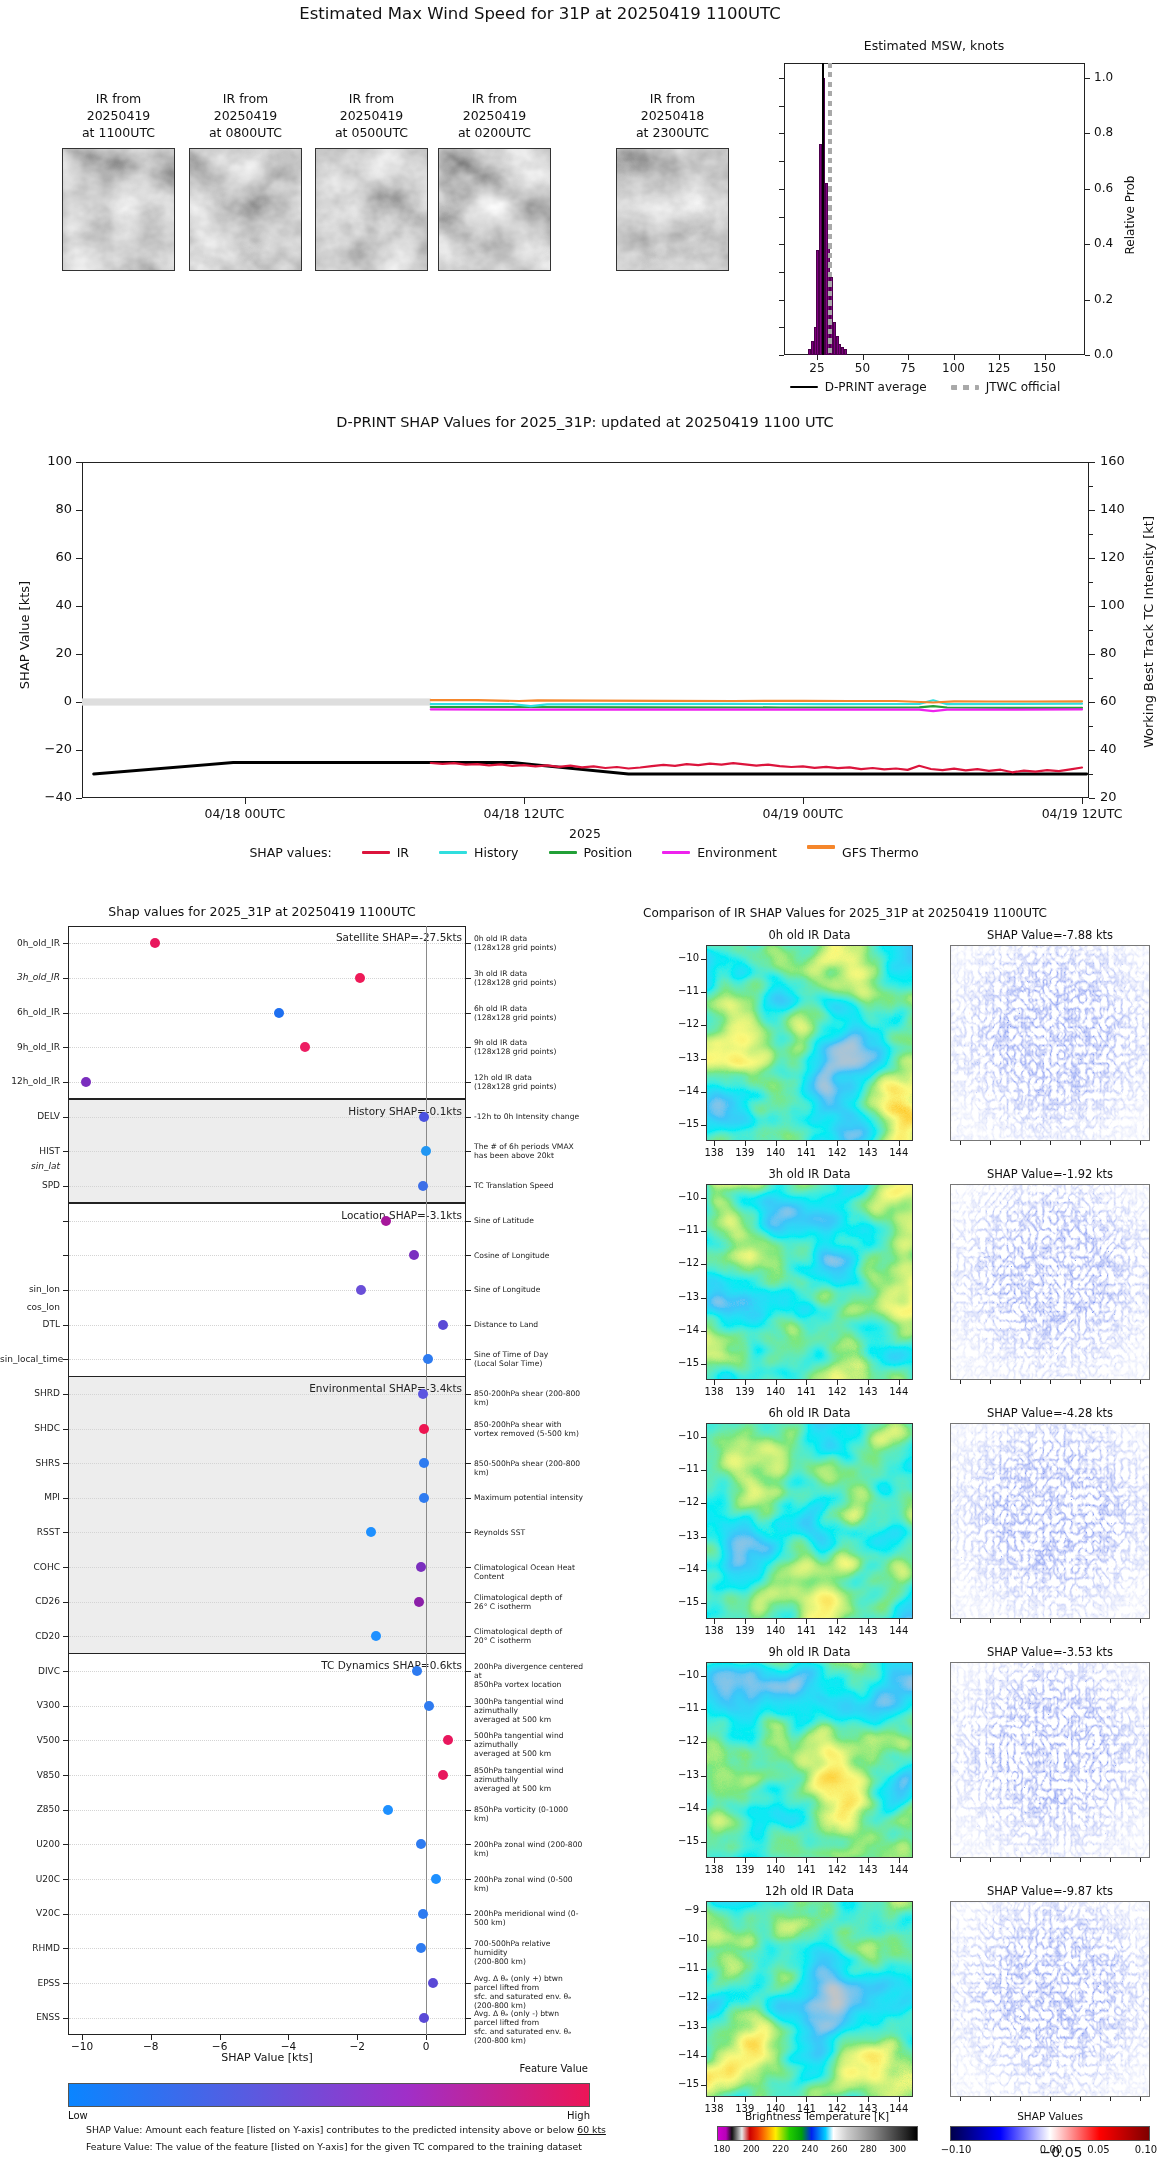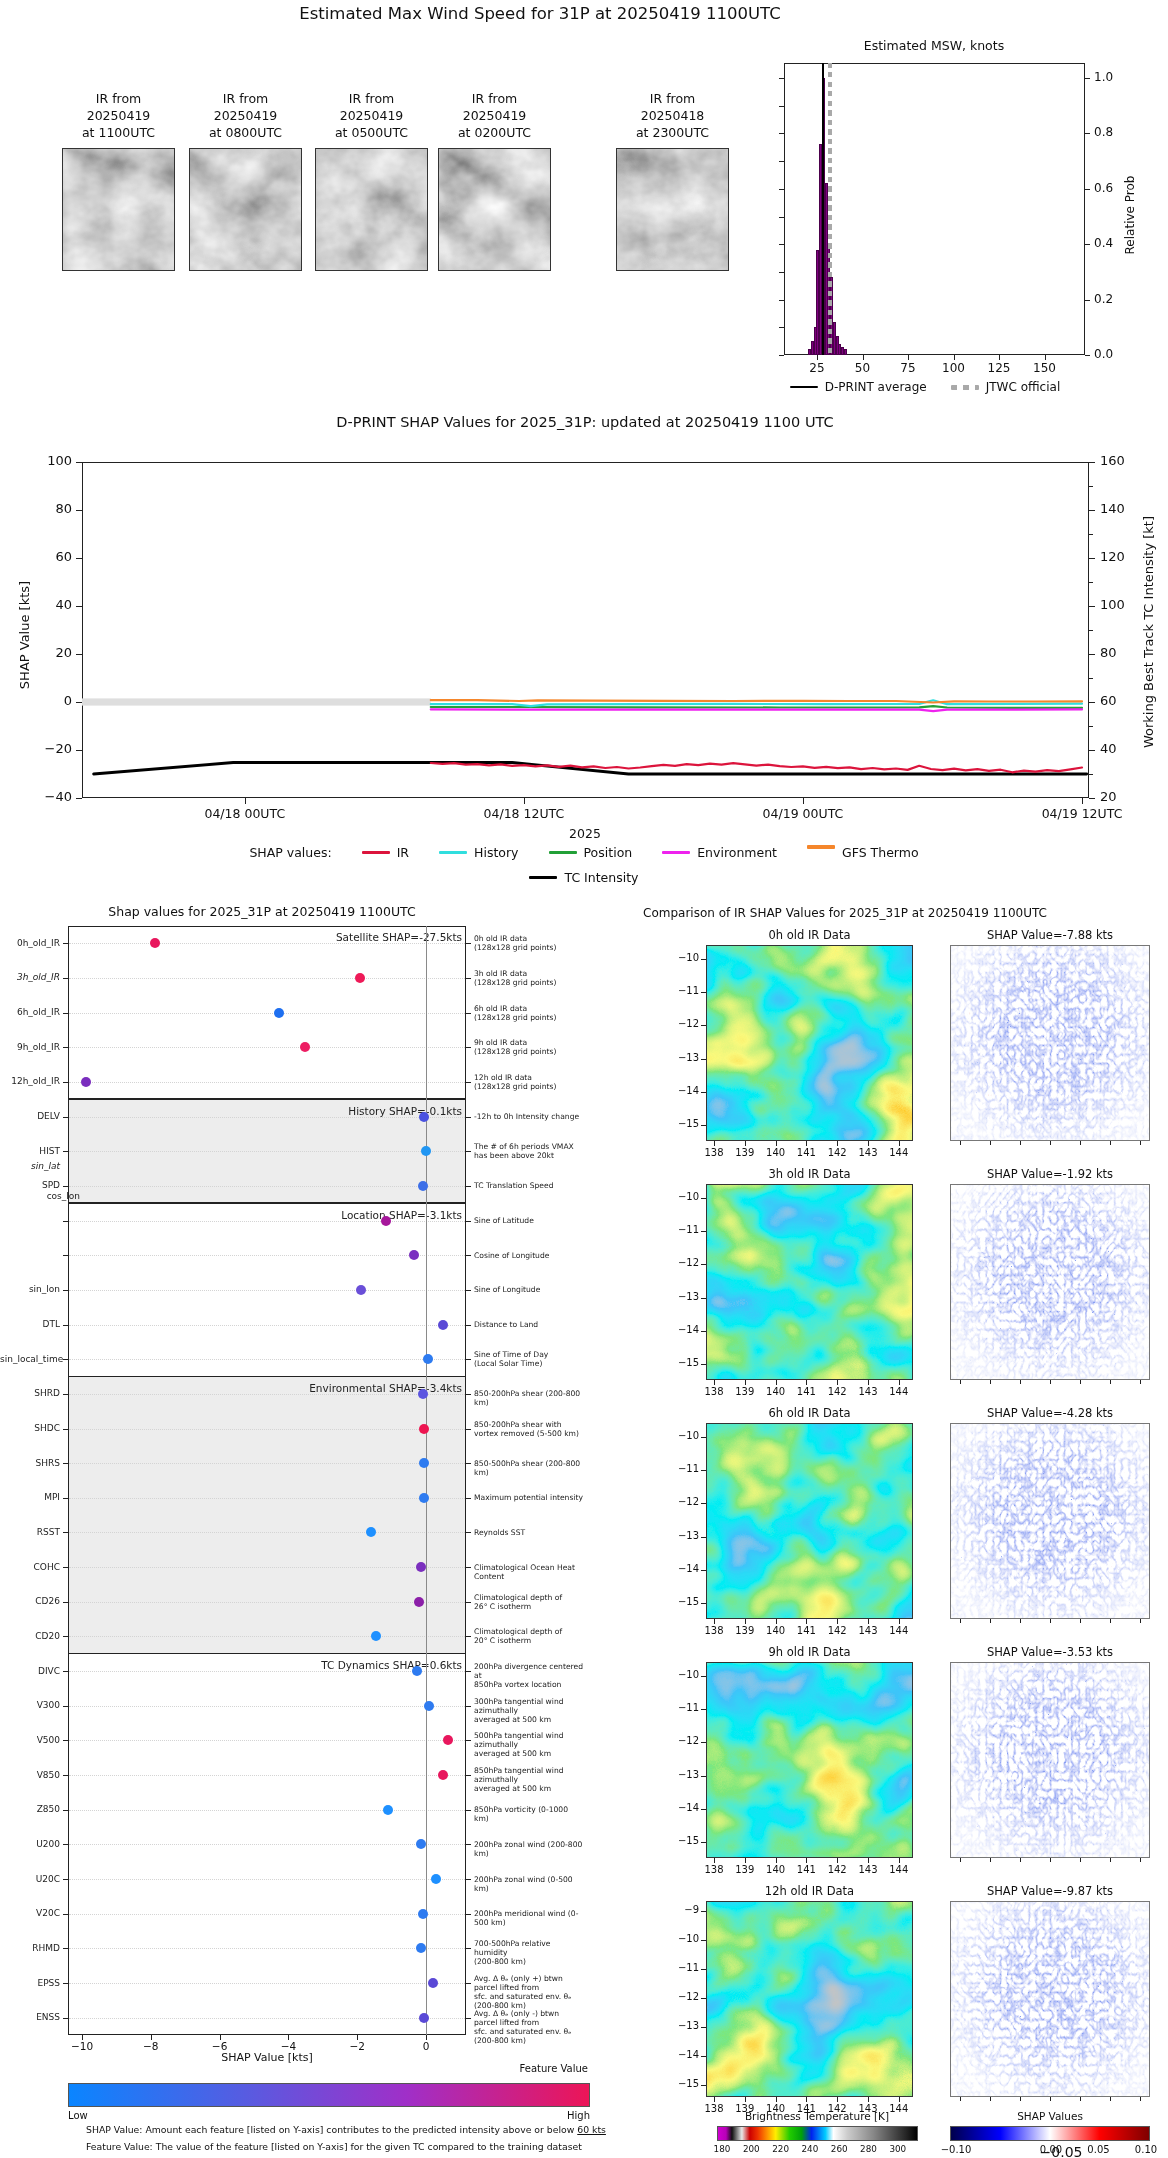--- a/index.html
+++ b/index.html
@@ -384,26 +384,20 @@
       </span>
     <span style="display:flex;align-items:center;">
         <span class="sw" id="sw3" style="background: rgb(238, 34, 238);"></span>
         <span>Environment</span>
       </span>
     <span style="display:flex;align-items:flex-start;">
         <span class="sw" id="sw4" style="background: rgb(245, 134, 43);"></span>
         <span>GFS Thermo</span>
       </span>
   </div>
-  <div class="legend-row" style="left:0;top:870px;width:1168px;">
-    <span style="display:flex;align-items:center;">
-        <span class="sw" id="sw5" style="background: rgb(0, 0, 0);"></span>
-        <span>TC Intensity</span>
-      </span>
-  </div>
 
   <div class="t c" style="left:262px;top:904px;font-size:12.5px;">Shap values for 2025_31P at 20250419 1100UTC</div>
   <div class="box" style="left:68px;top:926px;width:398px;height:1109px;"></div>
   <div id="dotDeco">
       <div class="ann" style="left: 62px; top: 931.328px; width: 400px;">Satellite SHAP=-27.5kts</div>
       <div class="rowline" style="left: 69px; top: 943.328px; width: 396px;"></div>
       <div class="ylab" style="left: 0px; top: 937.828px; width: 60px;">0h_old_IR</div>
       <div class="tick" style="left: 63px; top: 943.328px; width: 5px; height: 1px;"></div>
       <div class="tick" style="left: 466px; top: 943.328px; width: 5px; height: 1px;"></div>
       <div class="desc" style="left: 474px; top: 934.328px; width: 110px;">
@@ -470,21 +464,21 @@
       <div class="abs" style="left: 68px; top: 1202.25px; width: 398px; height: 1.6px; background: rgb(34, 34, 34);"></div>
       <div class="ann" style="left: 62px; top: 1208.58px; width: 400px;">Location SHAP=-3.1kts</div>
       <div class="rowline" style="left: 69px; top: 1220.58px; width: 396px;"></div>
       <div class="ylab" style="left: 0px; top: 1161px; width: 60px; font-style: italic;">sin_lat</div>
       <div class="tick" style="left: 63px; top: 1220.58px; width: 5px; height: 1px;"></div>
       <div class="tick" style="left: 466px; top: 1220.58px; width: 5px; height: 1px;"></div>
       <div class="desc" style="left: 474px; top: 1216.08px; width: 110px;">
         <div>Sine of Latitude</div>
       </div>
       <div class="rowline" style="left: 69px; top: 1255.23px; width: 396px;"></div>
-      <div class="ylab" style="left: 0px; top: 1191px; width: 60px; margin-left: 20px;">cos_lon</div>
+      <div class="ylab" style="left: 0px; top: 1302px; width: 60px;">cos_lon</div>
       <div class="tick" style="left: 63px; top: 1255.23px; width: 5px; height: 1px;"></div>
       <div class="tick" style="left: 466px; top: 1255.23px; width: 5px; height: 1px;"></div>
       <div class="desc" style="left: 474px; top: 1250.73px; width: 110px;">
         <div>Cosine of Longitude</div>
       </div>
       <div class="rowline" style="left: 69px; top: 1289.89px; width: 396px;"></div>
       <div class="ylab" style="left: 0px; top: 1284.39px; width: 60px;">sin_lon</div>
       <div class="tick" style="left: 63px; top: 1289.89px; width: 5px; height: 1px;"></div>
       <div class="tick" style="left: 466px; top: 1289.89px; width: 5px; height: 1px;"></div>
       <div class="desc" style="left: 474px; top: 1285.39px; width: 110px;">

